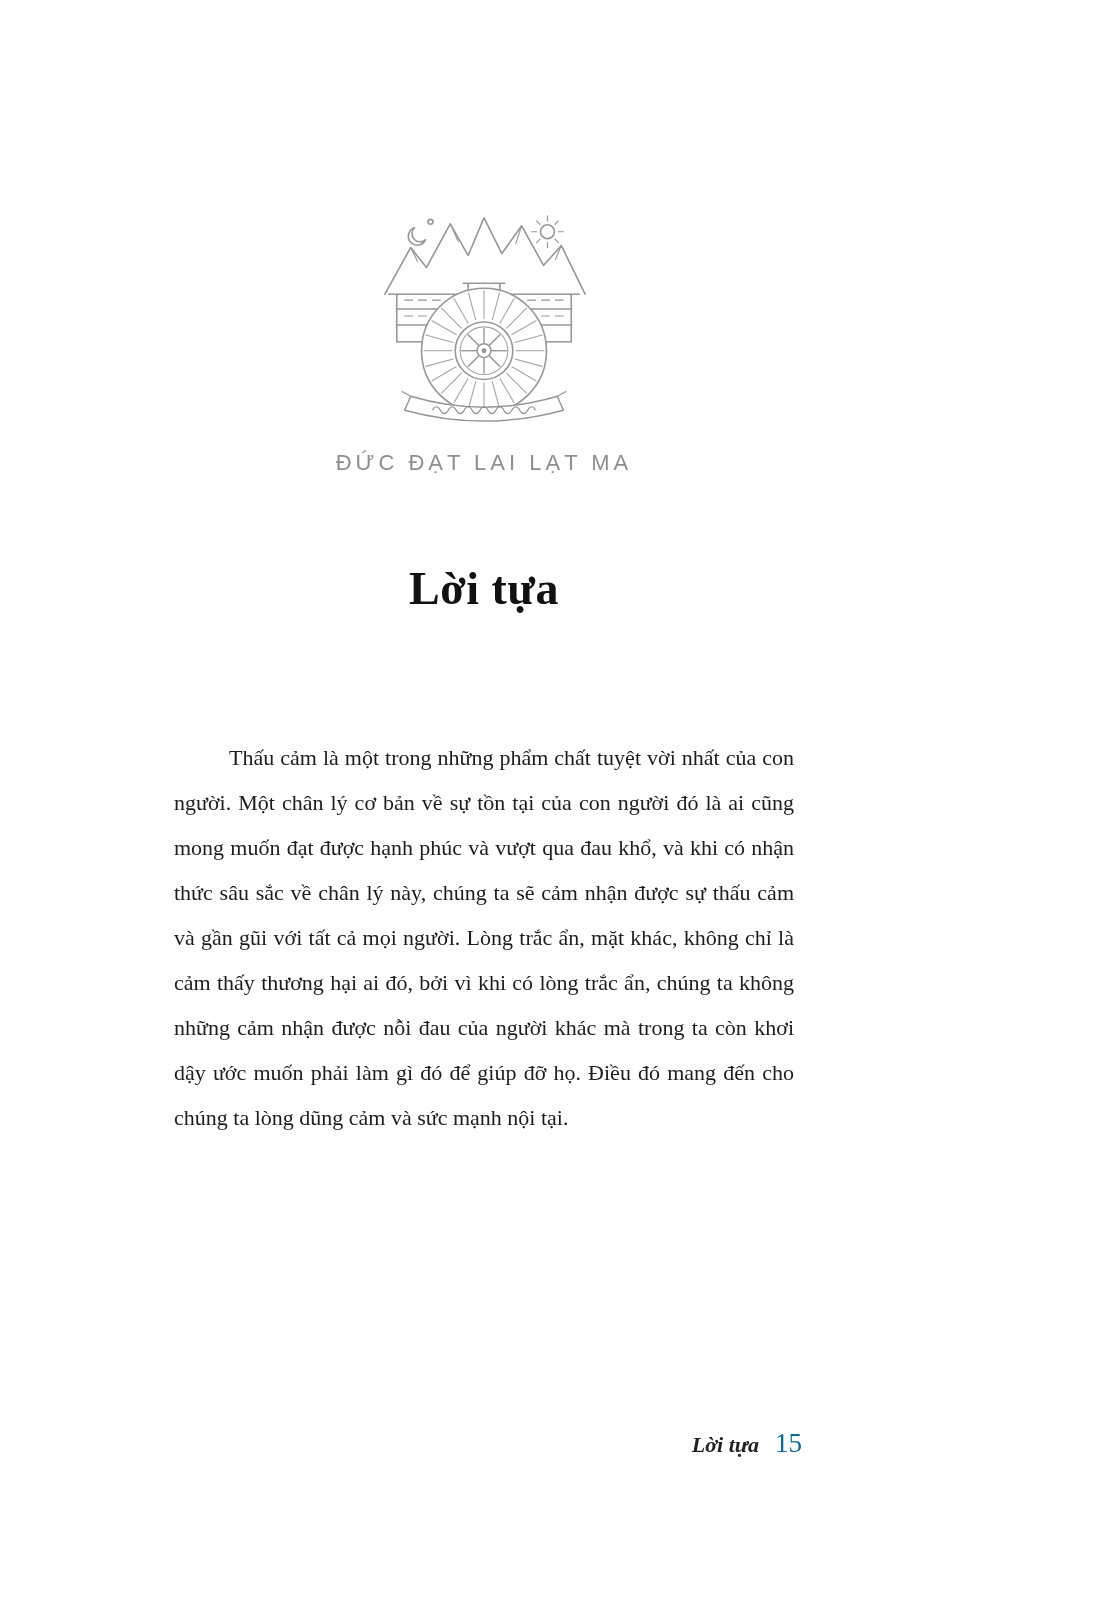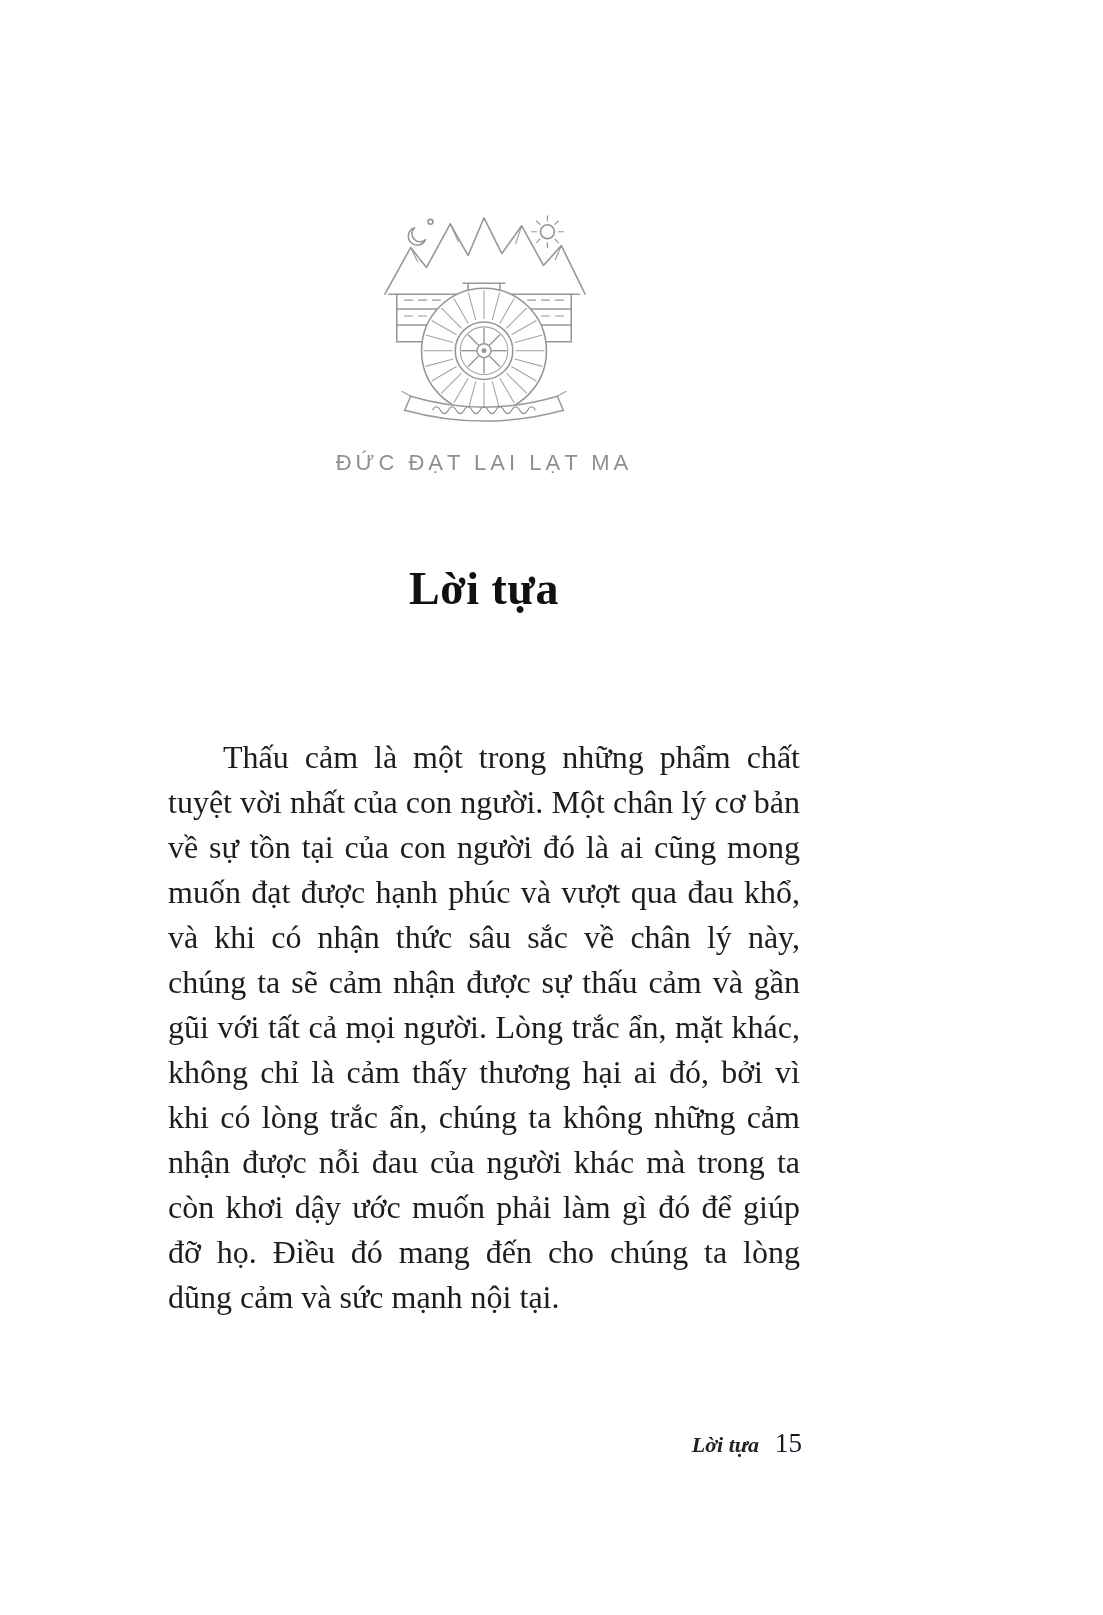--- a/index.html
+++ b/index.html
@@ -38,22 +38,22 @@
     text-align: center;
     font-size: 46px;
     font-weight: 700;
     color: #111111;
     letter-spacing: 0.5px;
   }
   .content {
     margin: 120px 166px 0 166px;
   }
   .content p {
-    margin: 2px;
-    font-size: 32px;
+    margin: 8px;
+    font-size: 22px;
     line-height: 45px;
     text-align: justify;
     text-indent: 55px;
     color: #1d1d1d;
   }
   .content p + p {
     margin-top: 10px;
   }
   .footer {
     position: absolute;
@@ -64,21 +64,21 @@
     gap: 16px;
   }
   .footer-label {
     font-style: italic;
     font-weight: 600;
     font-size: 22px;
     color: #222222;
   }
   .footer-page {
     font-size: 27px;
-    color: #0f172a;
+    color: #0369a1;
   }
   svg .thin { stroke-width: 1.1; }
 </style>
 </head>
 <body>
 
 <div class="page">
 
   <div class="emblem">
     <svg viewBox="0 0 232 238" width="230" height="236" aria-hidden="true">

